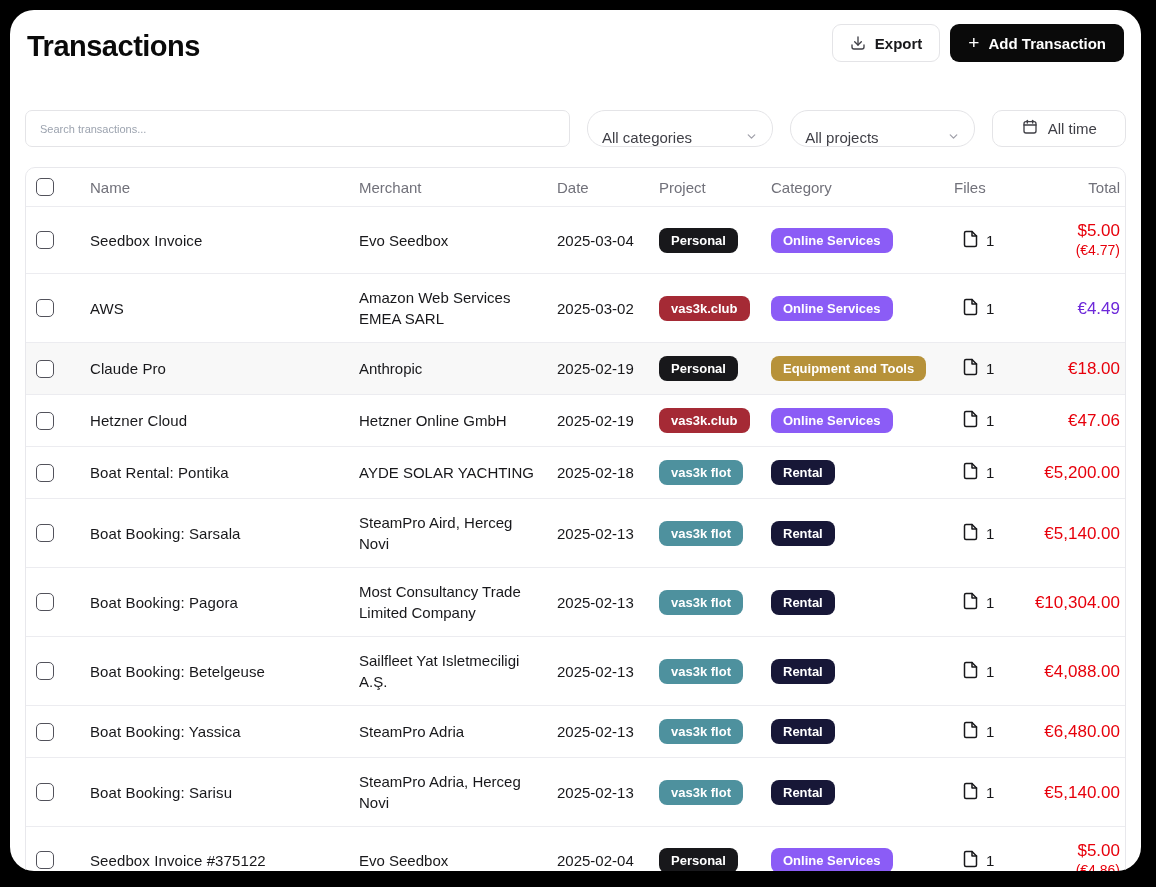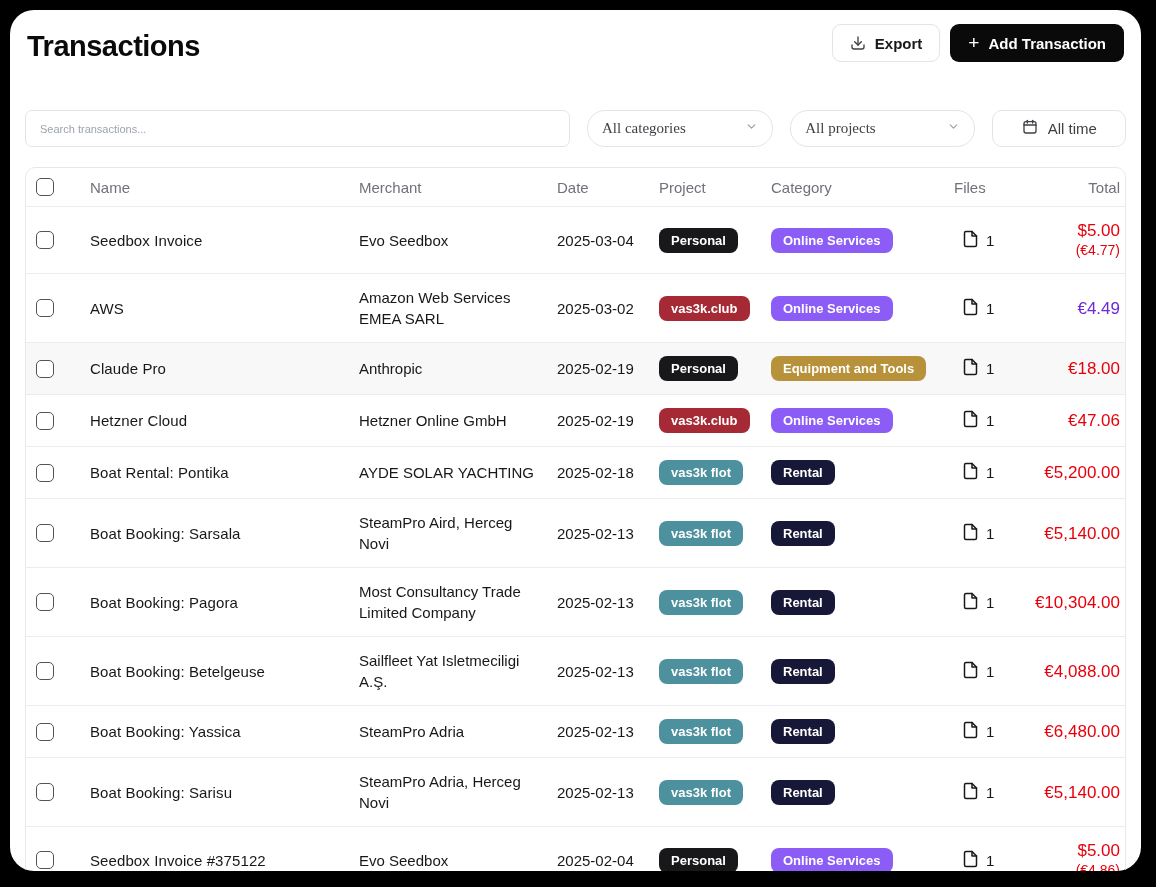--- a/index.html
+++ b/index.html
@@ -27,22 +27,22 @@
   .btn-add { color:#fff; font-weight:700; }
   .btn svg { display:block; }
   .plus-glyph { font-size:19px; font-weight:400; line-height:1; margin-top:-2px; }
   
   .filters { display:flex; gap:17px; margin:0 0 20px 0; }
   .search-box { flex:0 0 545px; height:37px; border:1px solid #e4e4e7; border-radius:7px;
                 padding:0 14px; font-size:11px; color:#18181b; outline:none;
                 font-family:"Liberation Sans","DejaVu Sans",sans-serif; }
   .search-box::placeholder { color:#9ca3af; }
   .select { height:37px; border:1px solid #e4e4e7; border-radius:18px; background:#fff;
-            display:flex; align-items:center; justify-content:space-between;
-            padding:0 14px; font-size:15px; color:#3f3f46; cursor:pointer;font-family:Liberation Serif, serif; }
+            display:flex; align-items:flex-end; justify-content:space-between;
+            padding:0 14px; font-size:15px; color:#3f3f46; cursor:pointer; }
   .select.categories { width:188px; }
   .select.projects { width:187px; }
   .daterange { width:135px; height:37px; border:1px solid #e4e4e7; border-radius:10px; background:#fff;
                display:flex; align-items:center; justify-content:center; gap:10px;
                font-size:15px; color:#3f3f46; cursor:pointer; }
   .chev { color:#a1a1aa; }
   
   .table-wrap { border:1px solid #e8e8ec; border-radius:10px; overflow:hidden; }
   table { width:100%; border-collapse:collapse; table-layout:fixed; }
   col.c1{width:56px;} col.c2{width:269px;} col.c3{width:198px;} col.c4{width:102px;}

